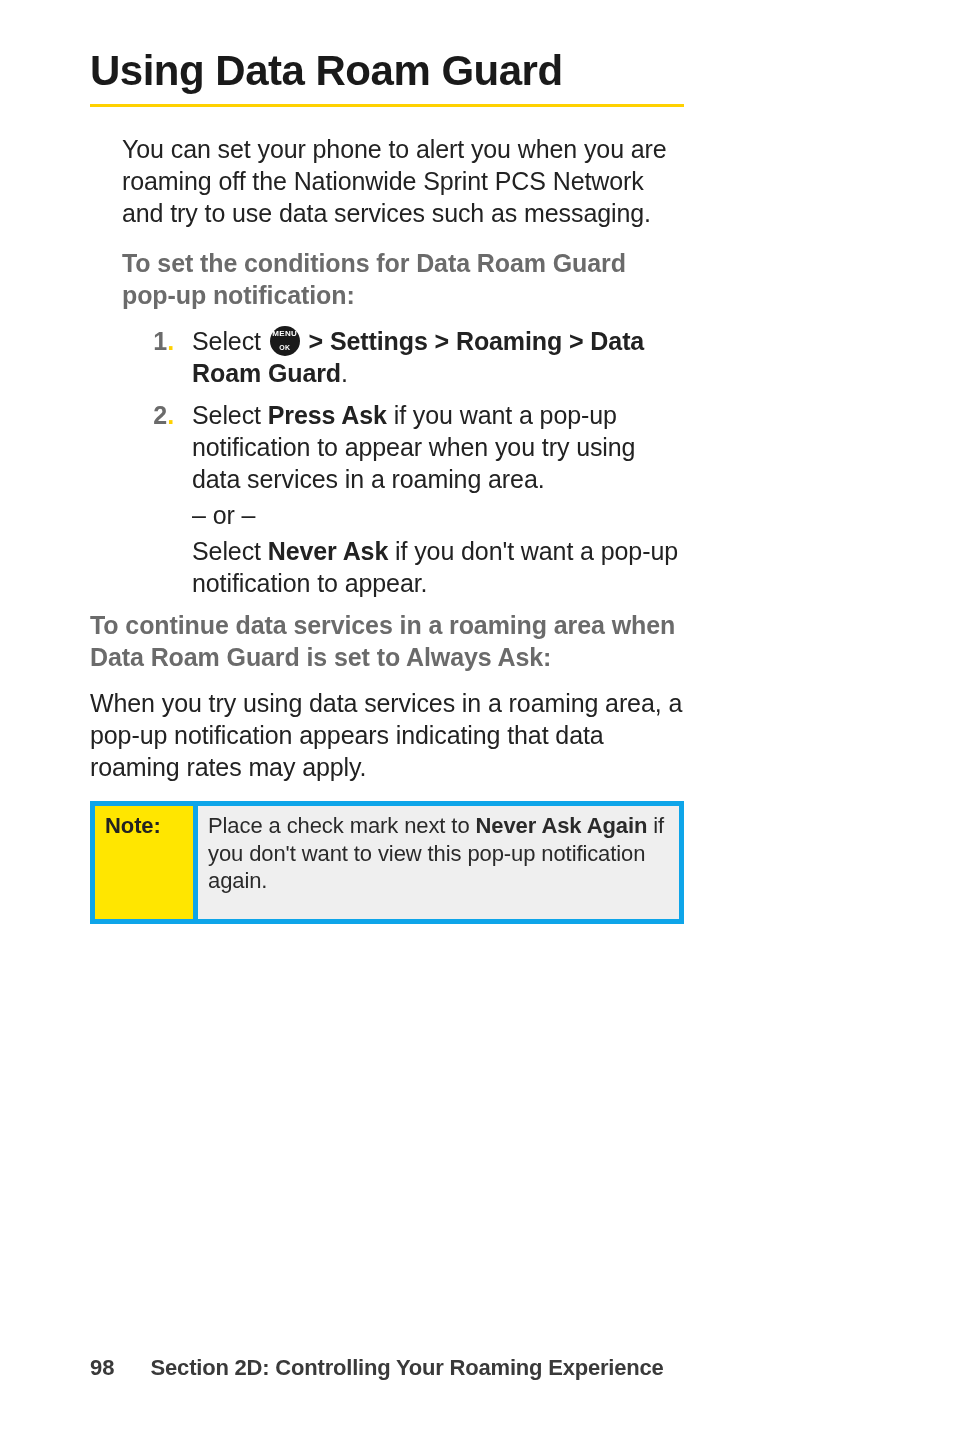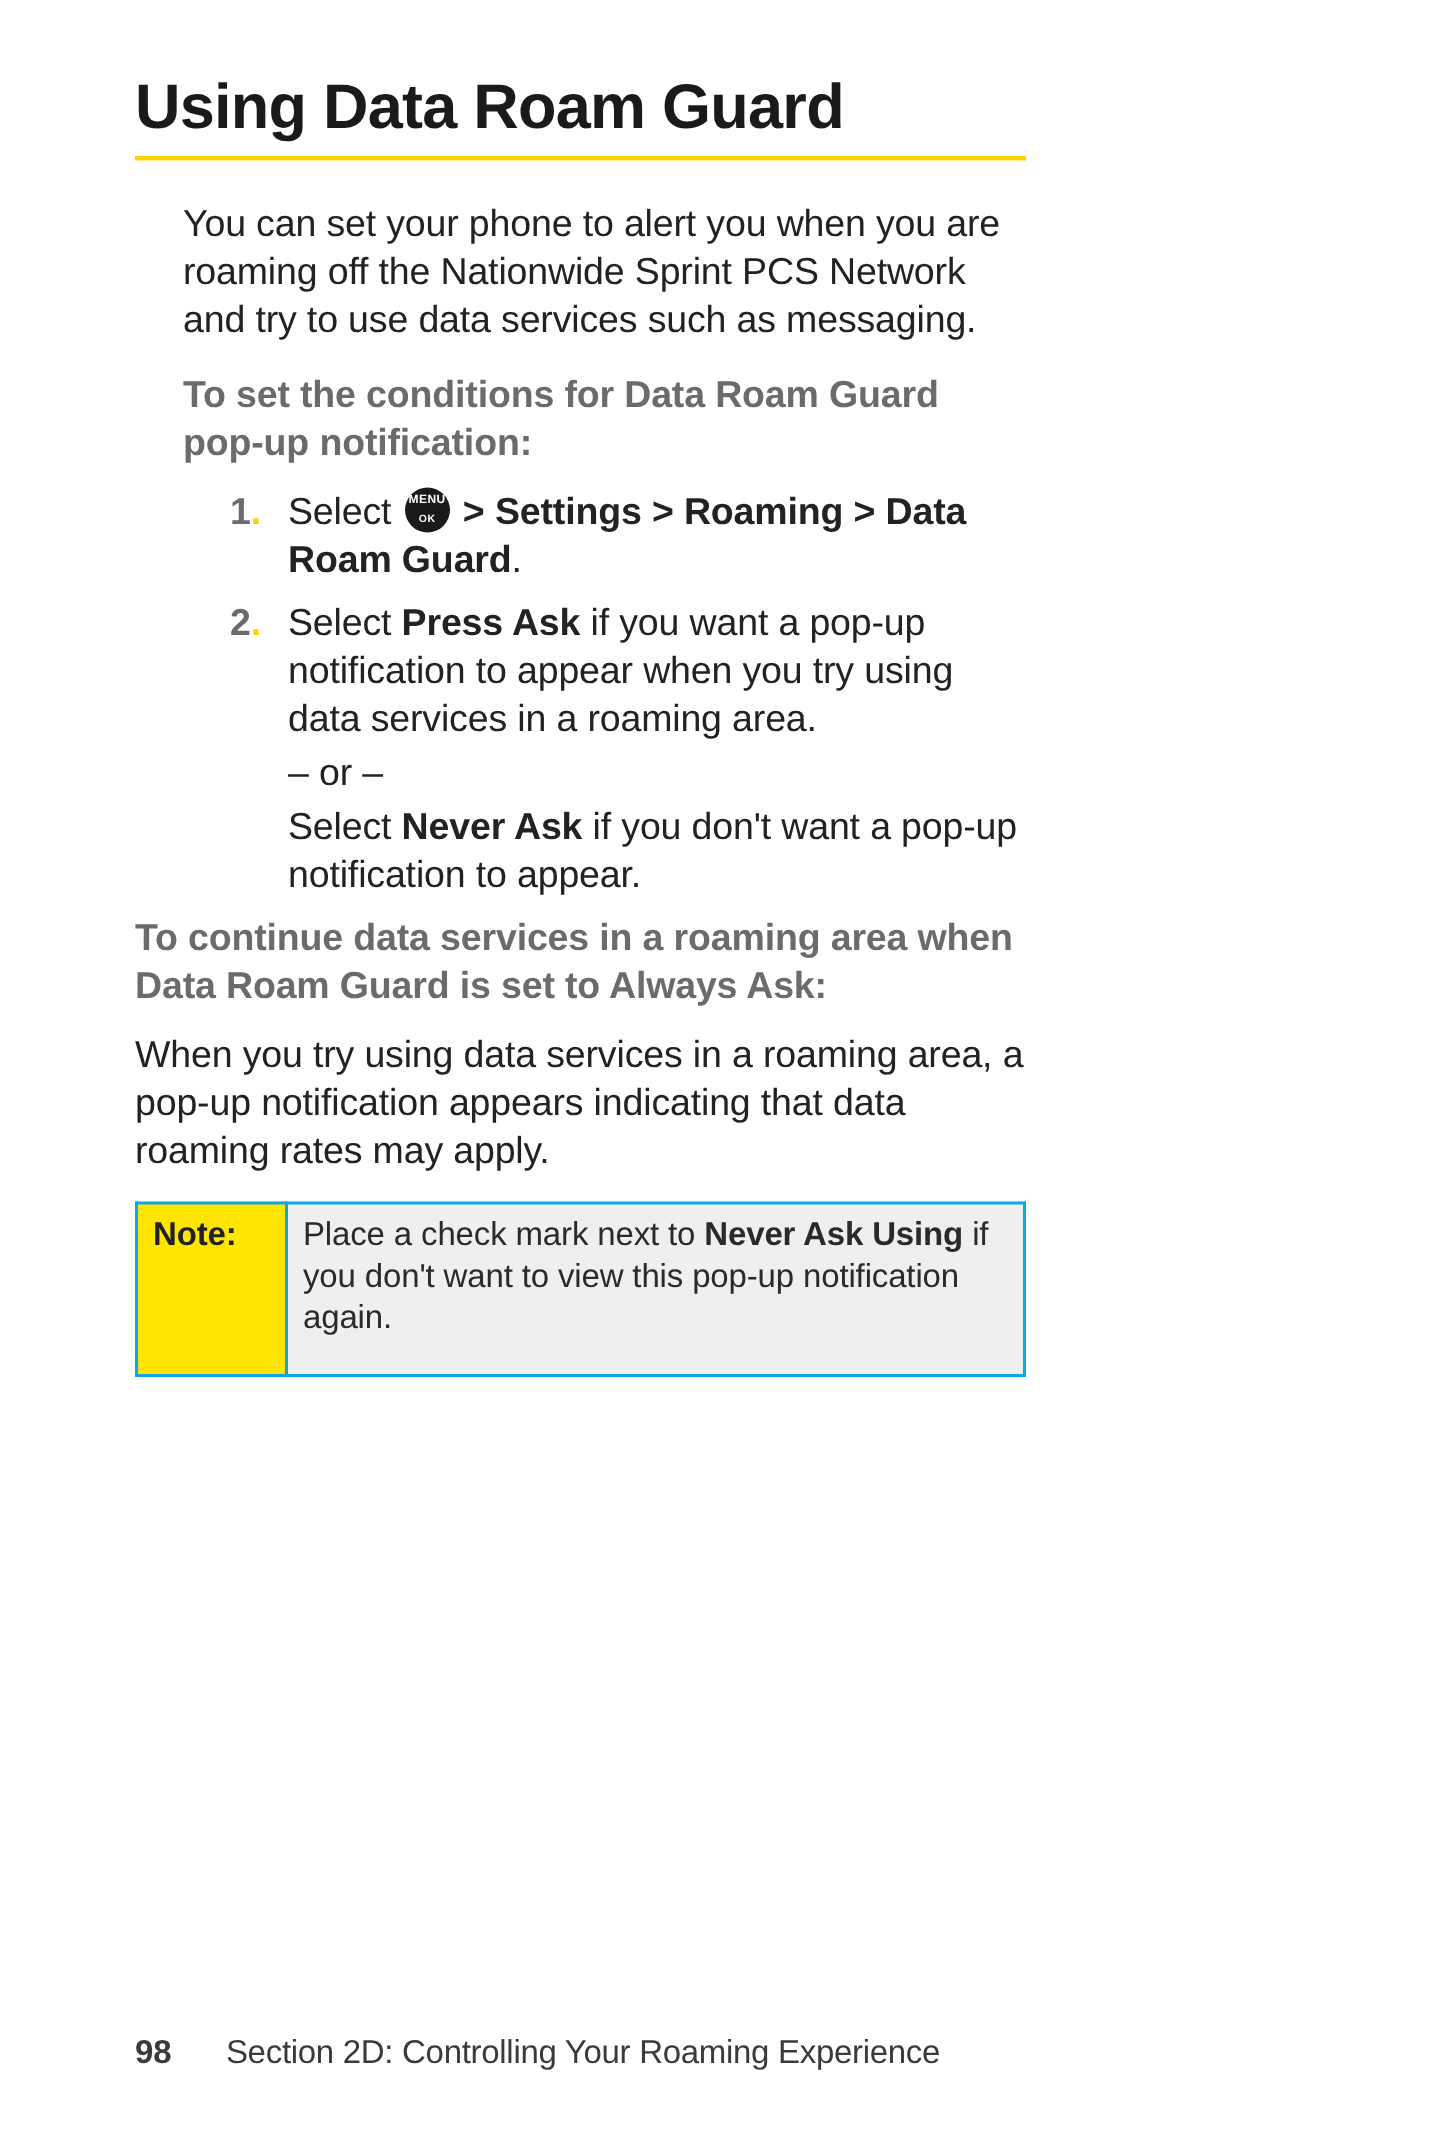--- a/index.html
+++ b/index.html
@@ -112,41 +112,41 @@
     border-left: 14px solid #ffd100;
     margin-top: 8px;
   }
   .note-table {
     border-collapse: collapse;
     width: 100%;
     margin: 4px 0 0 0;
     font-size: 22px;
   }
   .note-table td {
-    border: 2px solid #0ea5e9;
+    border: 5px solid #0ea5e9;
     padding: 6px 10px 24px 10px;
     vertical-align: top;
     line-height: 1.25;
   }
   .note-label {
     background: #ffe600;
     width: 78px;
     font-weight: 700;
     white-space: nowrap;
   }
   .note-body { background: #efefef; color: #2a2a2a; }
   .footer {
     position: absolute;
     left: 90px;
     bottom: 50px;
     font-size: 22px;
     color: #3a3a3a;
   }
   .footer .pn { font-weight: 700; margin-right: 30px; }
-  .footer .sec { font-weight: 400; letter-spacing: -0.2px; margin-top: 40px; }
+  .footer .sec { font-weight: 700; letter-spacing: -0.2px; margin-top: 40px; }
 </style>
 </head>
 <body>
 
 <div class="page">
 
   <h1 class="title">Using Data Roam Guard</h1>
   <hr class="title-rule">
 
   <div class="body">
@@ -176,21 +176,21 @@
     <p class="para subhead" style="margin-top:6px; padding-left:0; margin-left:-32px;">To continue data services in a roaming area when Data Roam Guard is set to Always Ask:</p>
 
     <p class="para" style="margin-left:-32px;">When you try using data services in a roaming area, a pop-up notification appears indicating that data roaming rates may apply.</p>
 
 
     <table class="note-table" style="margin-left:-32px; width:calc(100% + 32px);">
       <tbody>
           <tr>
         <td class="note-label">Note:</td>
         <td class="note-body">
-          <span>Place a check mark next to </span><span class="bold">Never Ask Using</span><span> if you don't want to view this pop-up notification again.</span>
+          <span>Place a check mark next to </span><span class="bold">Never Ask Again</span><span> if you don't want to view this pop-up notification again.</span>
         </td>
       </tr>
     </tbody>
       </table>
 
   </div>
 
   <div class="footer">
     <span class="pn">98</span>
     <span class="sec">Section 2D: Controlling Your Roaming Experience</span>

